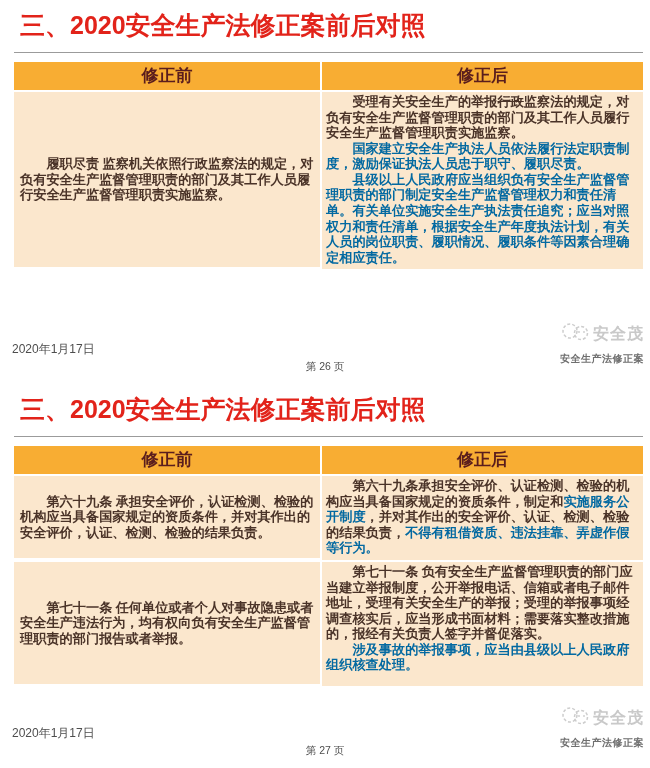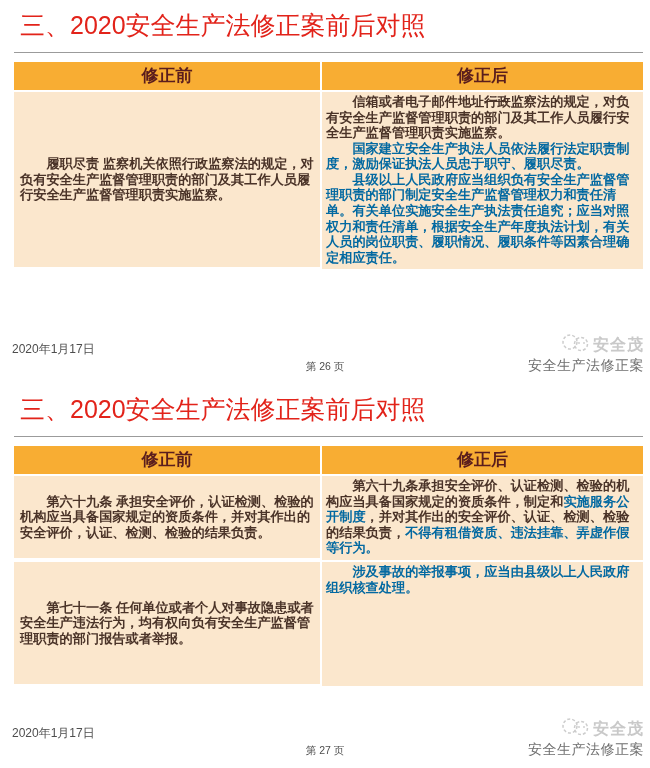--- a/index.html
+++ b/index.html
@@ -4,31 +4,32 @@
 <style>
   html,body{margin:0;padding:0;background:#ffffff;}
   body{
     width:650px;height:768px;overflow:hidden;
     font-family:"Liberation Sans","DejaVu Sans",sans-serif;
     -webkit-font-smoothing:antialiased;
   }
   .slide{position:relative;width:650px;height:384px;background:#ffffff;}
   .slide-title{
     position:absolute;left:20px;top:9px;
-    font-size:25px;font-weight:400;color:#e2231a;
+    font-size:25px;font-weight:700;color:#e2231a;
     letter-spacing:0px;white-space:nowrap;
   }
   .title-rule{
     position:absolute;left:14px;right:7px;top:52px;
     height:1px;background:#9b9b9b;
   }
   .cmp-table{
     position:absolute;left:14px;top:62px;width:629px;
     display:grid;grid-template-columns:306px 1fr;grid-gap:2px;
     background:#ffffff;
+    font-family:Liberation Serif, serif;
   }
   .th{
     background:#f8ad33;color:#5a1d1d;
     font-size:17px;font-weight:800;
     height:28px;line-height:28px;text-align:center;
   }
   .td{
     background:#fbe7cd;color:#4a3328;
     font-size:13.2px;line-height:1.18;font-weight:600;
     overflow:hidden;
@@ -43,48 +44,48 @@
   .strike{text-decoration:line-through;}
   .footer-date{
     position:absolute;left:12px;bottom:26px;
     font-size:12px;color:#4d4d4d;
   }
   .footer-page{
     position:absolute;left:50%;transform:translateX(-50%);bottom:10px;
     font-size:10.5px;color:#4d4d4d;margin-top:20px;
   }
   .watermark{
-    position:absolute;right:6px;bottom:11px;
+    position:absolute;right:6px;bottom:20px;
     text-align:right;line-height:1.1;
   }
   .wm-top{display:flex;align-items:center;justify-content:flex-end;gap:2px;}
   .wm-brand{
     font-size:16px;font-weight:700;color:#c9c9c9;letter-spacing:1px;
   }
   .wm-sub{
-    font-size:14px;color:#6f6f6f;letter-spacing:0.5px;margin-top:1px;
+    font-size:10px;color:#6f6f6f;letter-spacing:0.5px;margin-top:7px;font-weight:bold;
   }
   .wm-logo{display:inline-block;}
 </style>
 </head>
 <body>
 
 <div class="slide">
   <div class="slide-title">三、2020安全生产法修正案前后对照</div>
   <div class="title-rule"></div>
 
   <div class="cmp-table">
     <div class="th">修正前</div>
     <div class="th">修正后</div>
 
     <div class="td td-before row1-s1">
       <p class="para">履职尽责  监察机关依照行政监察法的规定，对负有安全生产监督管理职责的部门及其工作人员履行安全生产监督管理职责实施监察。</p>
     </div>
     <div class="td td-after row1-s1">
-      <p class="para"><span>信箱或者电子邮件地址</span><span class="strike">行政</span><span>监察法的规定，对负有安全生产监督管理职责的部门及其工作人员履行安全生产监督管理职责实施监察。</span></p>
+      <p class="para"><span>受理有关安全生产的举报</span><span class="strike">行政</span><span>监察法的规定，对负有安全生产监督管理职责的部门及其工作人员履行安全生产监督管理职责实施监察。</span></p>
       <p class="para red">国家建立安全生产执法人员依法履行法定职责制度，激励保证执法人员忠于职守、履职尽责。</p>
       <p class="para red">县级以上人民政府应当组织负有安全生产监督管理职责的部门制定安全生产监督管理权力和责任清单。有关单位实施安全生产执法责任追究；应当对照权力和责任清单，根据安全生产年度执法计划，有关人员的岗位职责、履职情况、履职条件等因素合理确定相应责任。</p>
     </div>
   </div>
 
   <div class="footer-date">2020年1月17日</div>
   <div class="footer-page">第 26 页</div>
   <div class="watermark">
     <div class="wm-top">
       <span class="wm-logo">
@@ -113,20 +114,21 @@
       <p class="para">第六十九条  承担安全评价，认证检测、检验的机构应当具备国家规定的资质条件，并对其作出的安全评价，认证、检测、检验的结果负责。</p>
     </div>
     <div class="td td-after row1-s2">
       <p class="para"><span>第六十九条承担安全评价、认证检测、检验的机构应当具备国家规定的资质条件，制定和</span><span class="red">实施服务公开制度</span><span>，并对其作出的安全评价、认证、检测、检验的结果负责，</span><span class="red">不得有租借资质、违法挂靠、弄虚作假等行为。</span></p>
     </div>
 
     <div class="td td-before row2-s2">
       <p class="para">第七十一条  任何单位或者个人对事故隐患或者安全生产违法行为，均有权向负有安全生产监督管理职责的部门报告或者举报。</p>
     </div>
     <div class="td td-after row2-s2">
+      <p class="para">第七十一条  负有安全生产监督管理职责的部门应当建立举报制度，公开举报电话、信箱或者电子邮件地址，受理有关安全生产的举报；受理的举报事项经调查核实后，应当形成书面材料；需要落实整改措施的，报经有关负责人签字并督促落实。</p>
       <p class="para red">涉及事故的举报事项，应当由县级以上人民政府组织核查处理。</p>
     </div>
   </div>
 
   <div class="footer-date">2020年1月17日</div>
   <div class="footer-page">第 27 页</div>
   <div class="watermark">
     <div class="wm-top">
       <span class="wm-logo">
         <svg width="30" height="20" viewBox="0 0 30 20">

